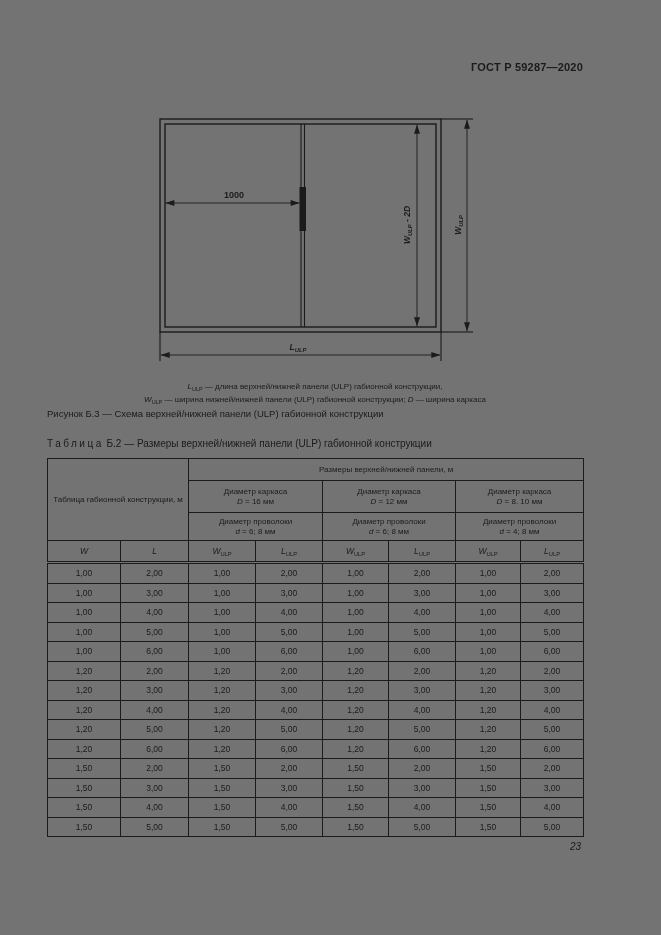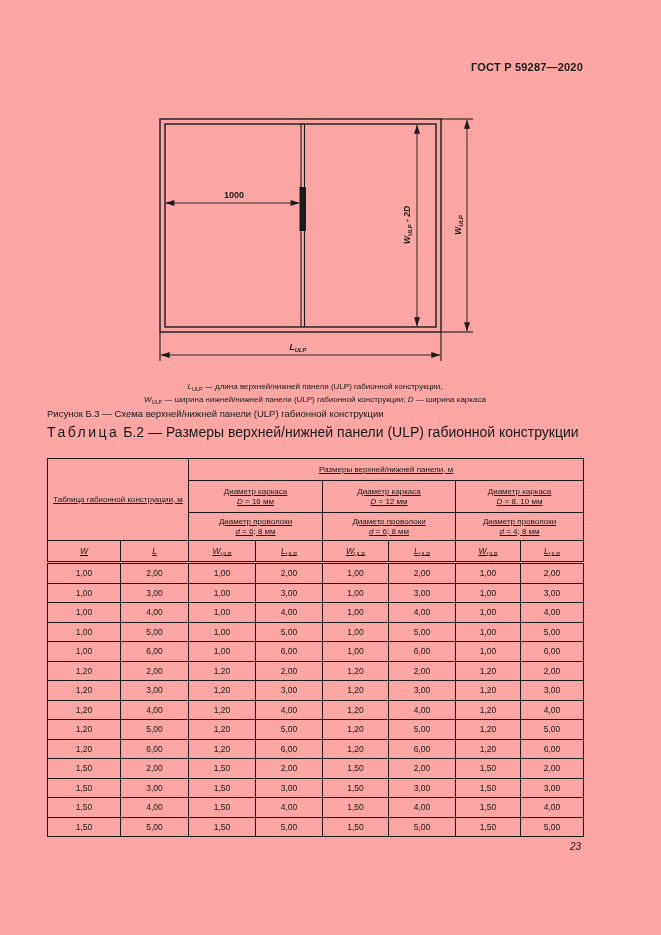--- a/index.html
+++ b/index.html
@@ -1,17 +1,17 @@
 <!DOCTYPE html>
 <html><head>
 <meta charset="utf-8">
 <style>
   html,body { margin:0; padding:0; background:#ffffff; }
   .page {
-    position:relative; width:661px; height:935px; background:#fca5a5;
+    position:relative; width:661px; height:935px; background:#737373;
     font-family:"Liberation Sans","DejaVu Sans",sans-serif; color:#1b1b1b;
     overflow:hidden;
   }
   .doc-number {
     position:absolute; top:61px; left:0; width:583px;
     text-align:right; font-size:11px; font-weight:bold; letter-spacing:0.2px;
   }
   svg.figure { position:absolute; left:146px; top:103px; width:348px; height:268px; }
   svg.figure .frame { fill:none; stroke:#1b1b1b; stroke-width:1.4; }
   svg.figure .thin  { stroke:#1b1b1b; stroke-width:1.1; }
@@ -25,33 +25,33 @@
     position:absolute; top:381px; left:37px; width:556px;
     text-align:center; font-size:8px; line-height:12.5px;
   }
   .legend i, .fig-title i, .tbl i { font-style:italic; }
   sub.s { font-size:0.68em; vertical-align:-1.5px; line-height:0; }
 
   .fig-title {
     position:absolute; top:408px; left:47px; width:536px;
     text-align:left; font-size:9.5px;
   }
-  .tbl-title { position:absolute; top:424px; left:47px; font-size:14px; }
+  .tbl-title { position:absolute; top:438px; left:47px; font-size:10px; }
   .spaced { letter-spacing:2.5px; }
 
   table.dims {
     position:absolute; left:47px; top:458px; width:536px;
     border-collapse:collapse; table-layout:fixed; font-size:8.5px;
     border:1.5px solid #1b1b1b;
   }
   .dims th, .dims td {
     border:1px solid #1b1b1b; text-align:center; vertical-align:middle;
     font-weight:normal; padding:0 2px;
   }
-  .dims thead th { font-size:8px; line-height:10px;text-decoration:underline; }
+  .dims thead th { font-size:8px; line-height:10px; }
   .dims tr.h1 th { height:21px; }
   .dims tr.h2 th { height:31px;margin-top:34px; }
   .dims tr.h3 th { height:27px; }
   .dims tr.h4 th { height:20px; border-bottom:3px double #1b1b1b; font-size:8.5px; }
   .dims tbody td { height:18.5px; }
 
   .page-num { position:absolute; top:841px; left:0; width:581px; text-align:right; font-size:10px;font-style:italic; }
 </style>
 </head>
 <body>

